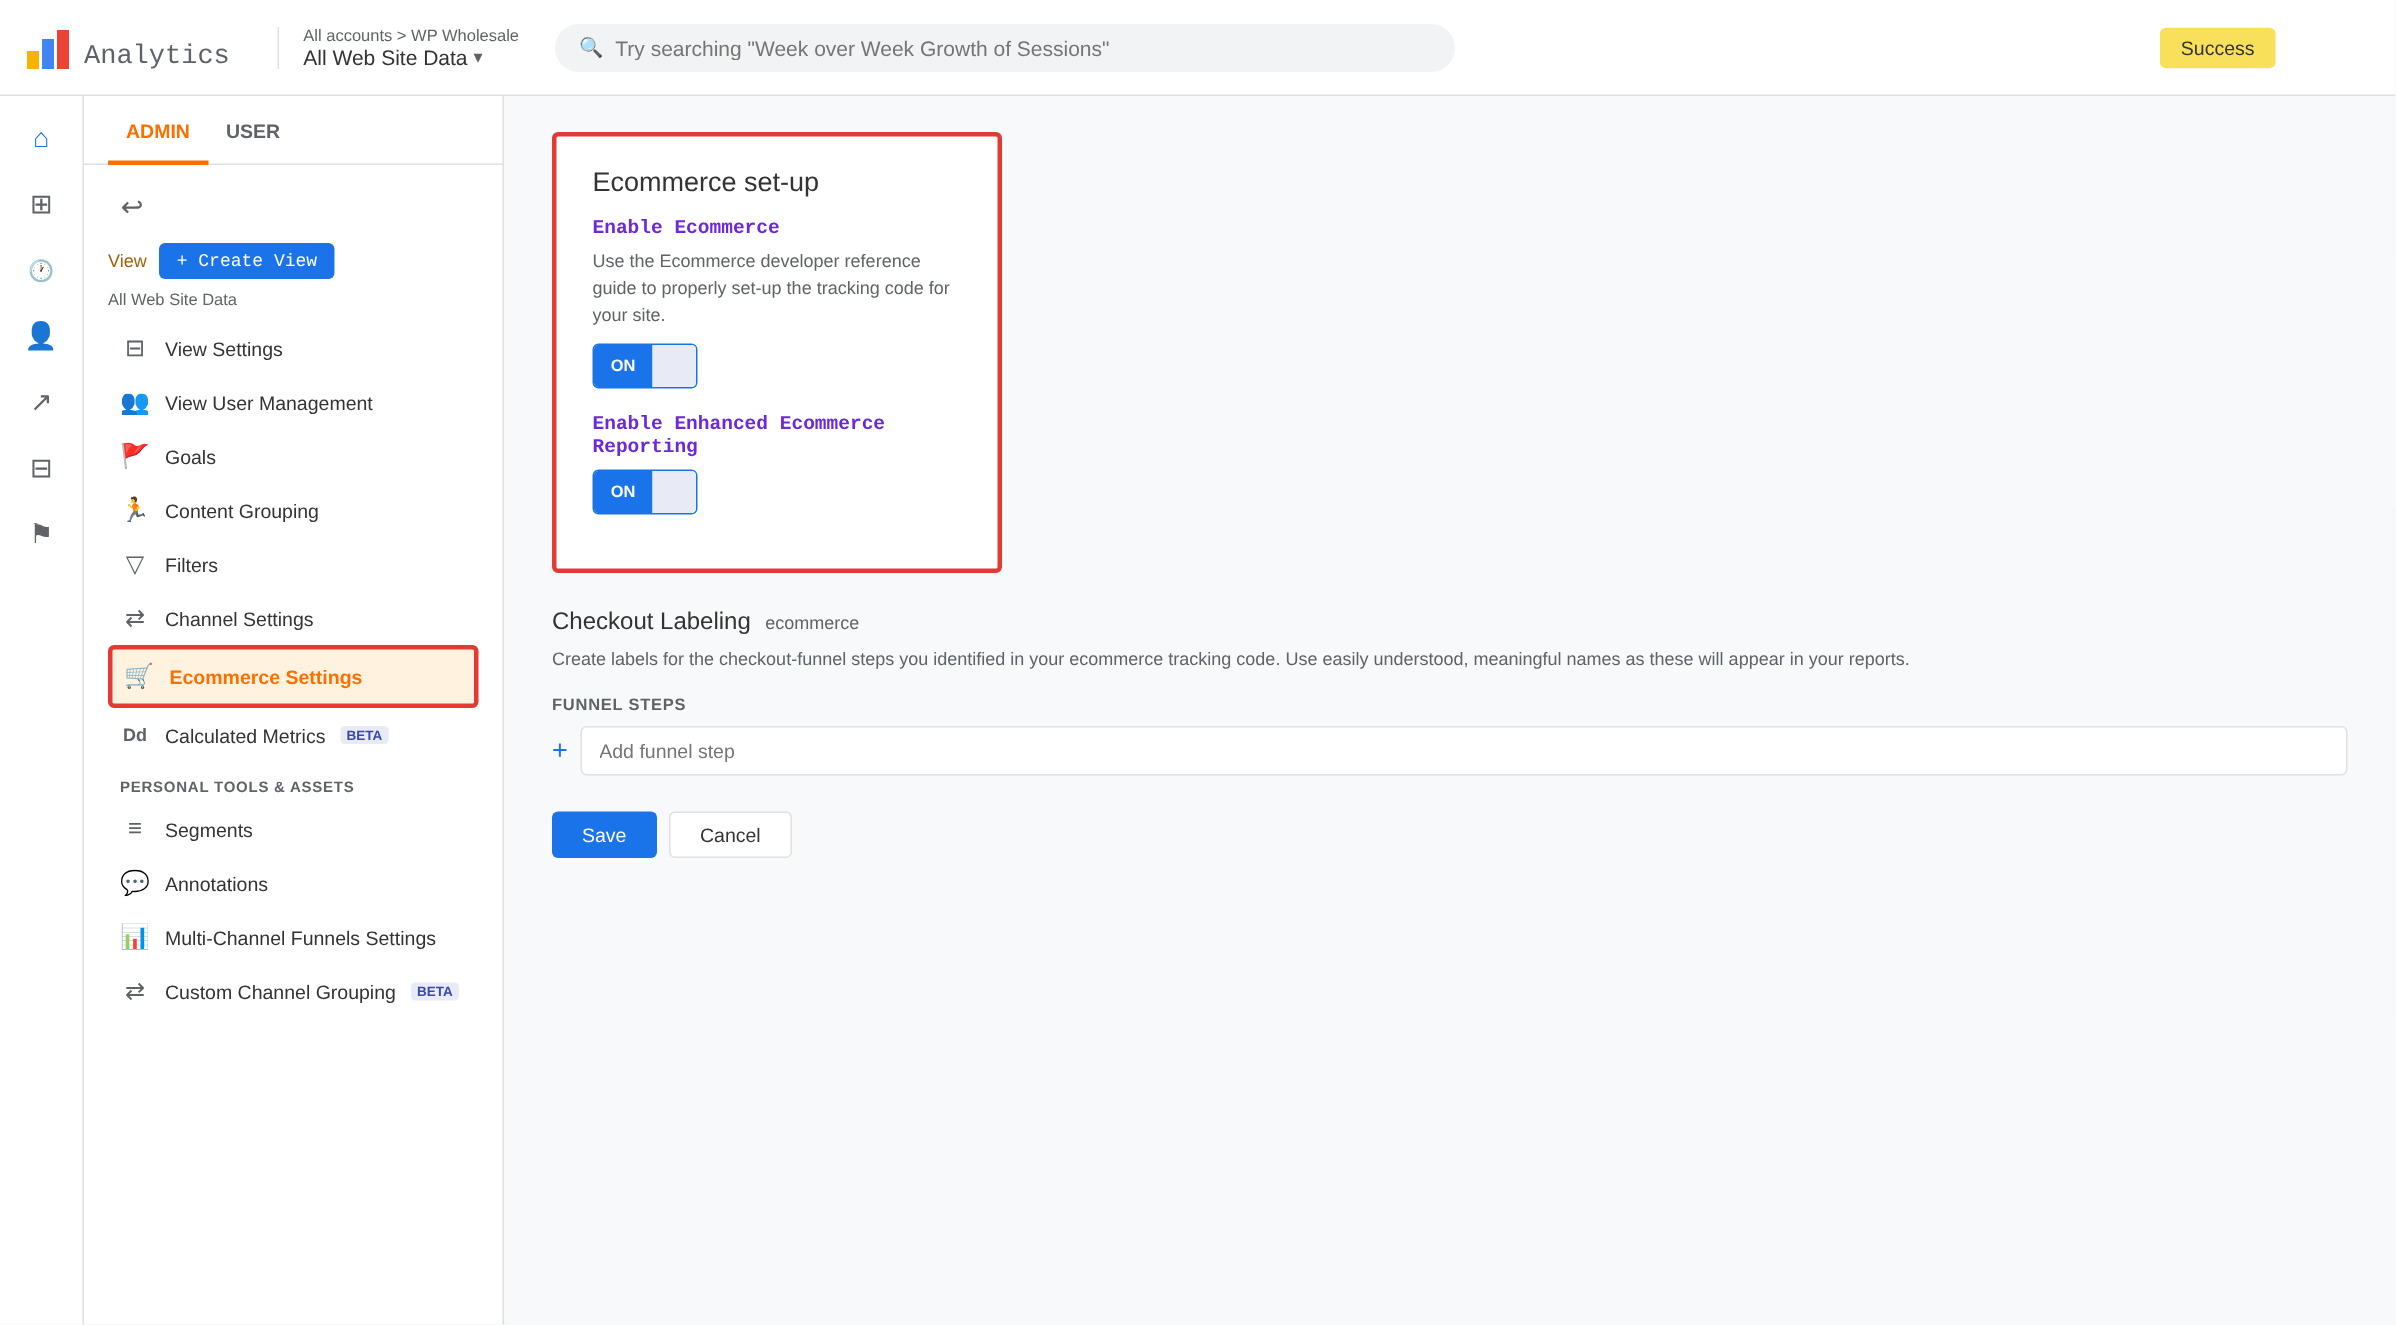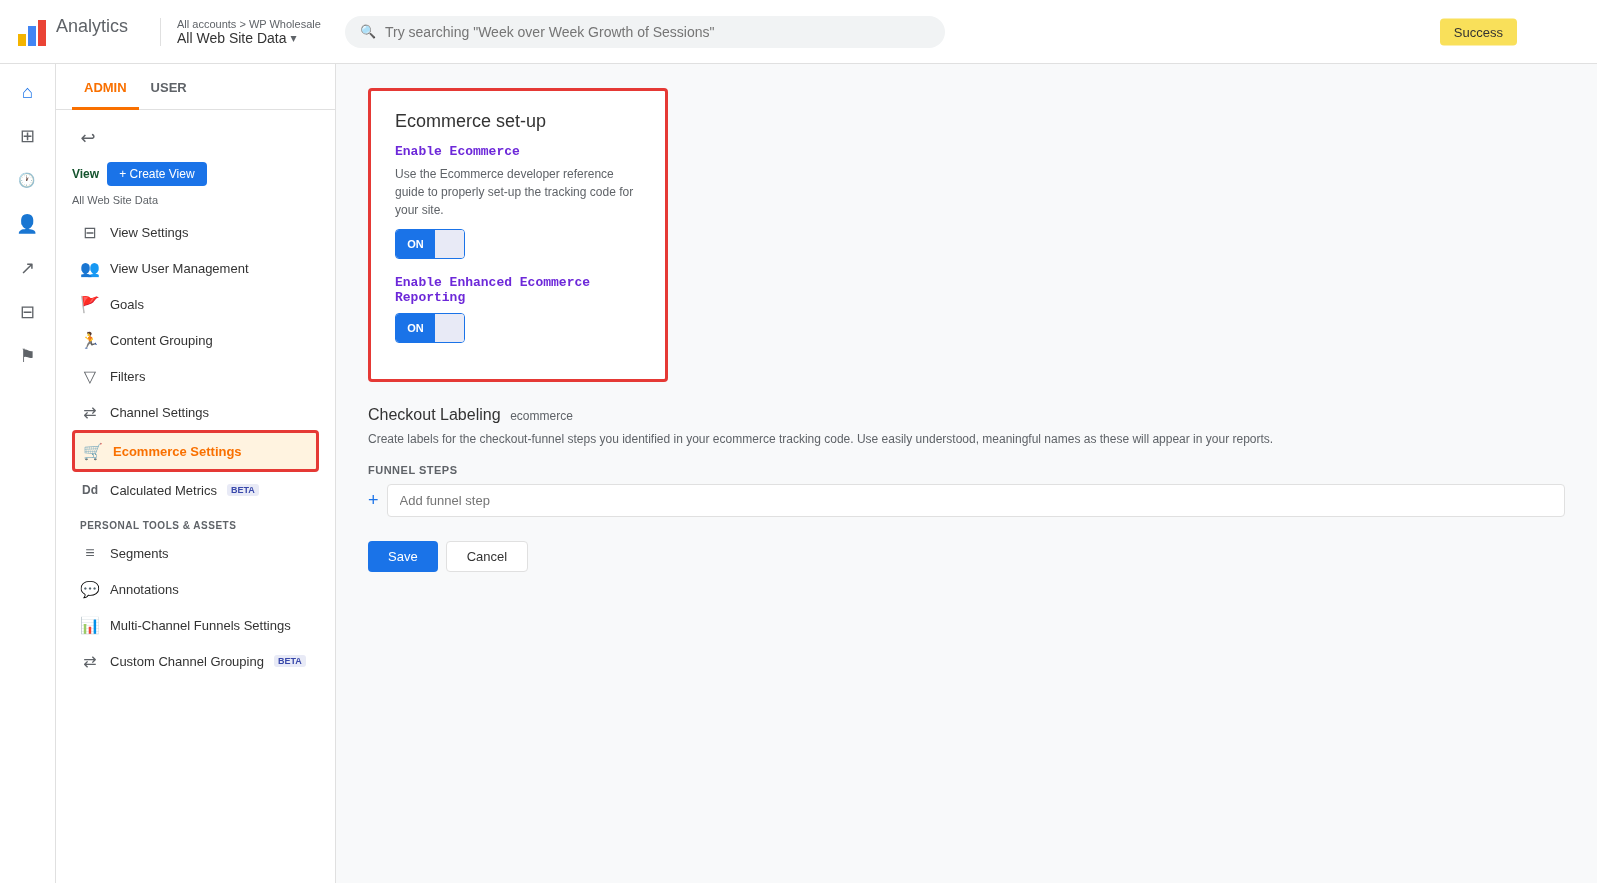--- a/index.html
+++ b/index.html
@@ -10,23 +10,24 @@
       display: flex;
       align-items: center;
       background: #fff;
       height: 64px;
       padding: 0 16px;
       border-bottom: 1px solid #e0e0e0;
       position: relative;
     }
     .header-logo {
       display: flex;
-      align-items: flex-start;
+      align-items: flex-end;
       gap: 8px;
       margin-right: 16px;
+      font-family: Liberation Mono, monospace;
     }
     .logo-icon {
       width: 32px;
       height: 32px;
     }
     .header-title {
       font-size: 18px;
       color: #5f6368;
       font-weight: 400;
     }
@@ -156,34 +157,34 @@
       flex: 1;
     }
     .nav-view-row {
       display: flex;
       align-items: center;
       gap: 8px;
       margin-bottom: 8px;
     }
     .nav-view-label {
       font-size: 12px;
-      color: #14532d;
-      font-weight: bold;
+      color: #a16207;
     }
     .create-view-btn {
       background: #1a73e8;
       color: #fff;
       border: none;
       border-radius: 4px;
       padding: 5px 12px;
       font-size: 12px;
       cursor: pointer;
       display: flex;
       align-items: center;
       gap: 4px;
+      font-family: Liberation Mono, monospace;
     }
     .nav-section-title {
       font-size: 11px;
       color: #5f6368;
       margin-bottom: 8px;
     }
     .nav-item {
       display: flex;
       align-items: center;
       gap: 10px;

